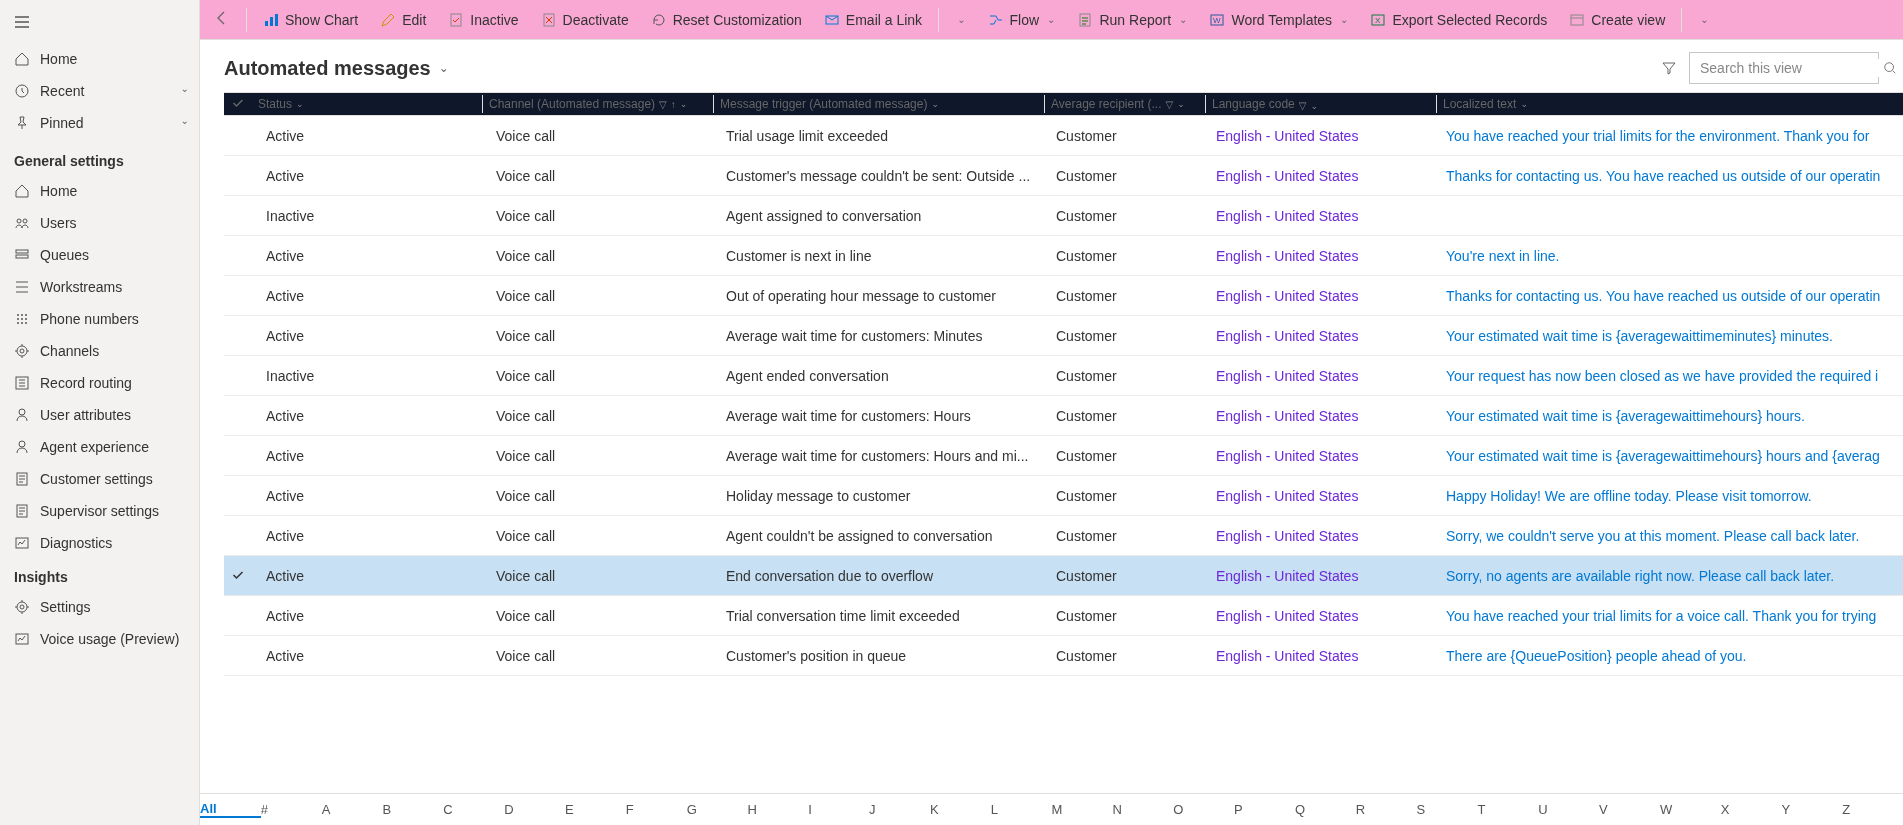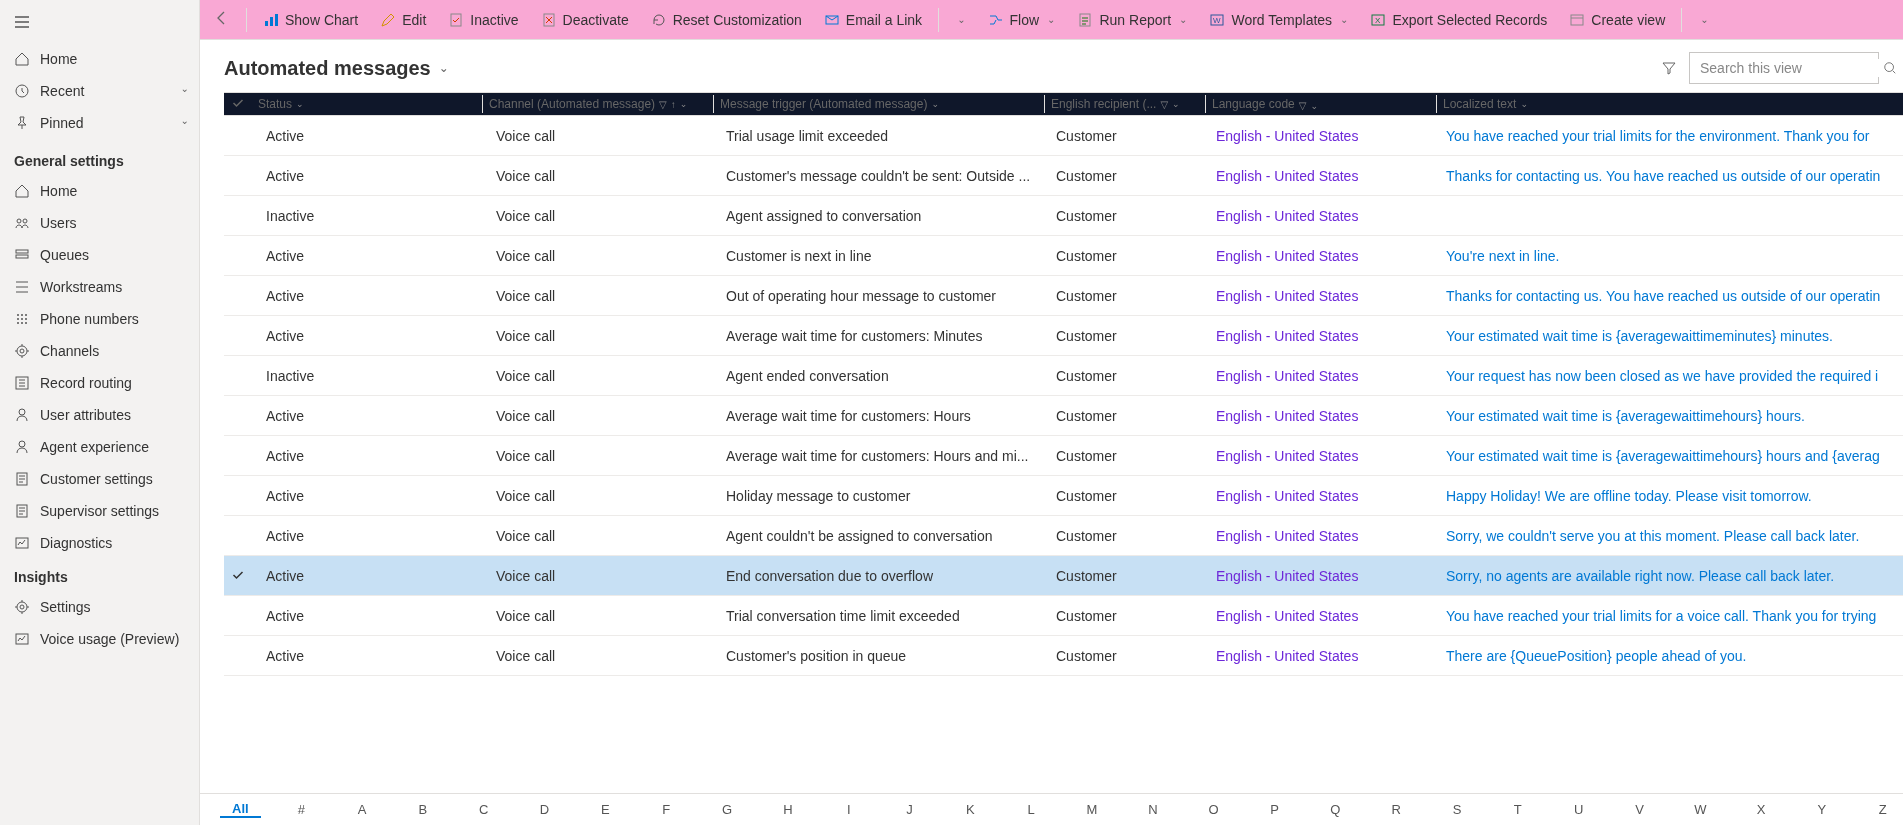--- a/index.html
+++ b/index.html
@@ -61,21 +61,21 @@
   .row .c-trigger { width: 330px; }
   .row .c-recip { width: 160px; }
   .row .c-lang { width: 230px; color: #6d28d9; }
   .row .c-text { flex: 1; color: #0078d4; min-width:0; }
   .row .col-check { display:flex; align-items:center; justify-content:center; }
   .row .chk { visibility: hidden; }
   .row.selected .chk { visibility: visible; }
 
   
   .alpha-bar { display: flex; align-items: center; height: 32px; border-top: 1px solid #e1dfdd; font-size: 13px; }
-  .alpha-bar .a { flex: 1; text-align: center; cursor: pointer; color: #555; margin-left: 20px; }
+  .alpha-bar .a { flex: 1; cursor: pointer; color: #555; }
   .alpha-bar .a.active { border-bottom: 2px solid #0078d4; color: #0078d4; font-weight: 600; }
 
   svg { flex-shrink: 0; }
 </style>
 </head>
 <body>
 
 <div class="sidebar">
   <div class="sidebar-top">
     <div class="hamburger">
@@ -387,21 +387,21 @@
         <span class="harrow">↑</span>
         <span class="hchev">⌄</span>
       </div>
       <div class="col-sep"></div>
       <div class="col-trigger">
         <span>Message trigger (Automated message)</span>
         <span class="hchev">⌄</span>
       </div>
       <div class="col-sep"></div>
       <div class="col-recip">
-        <span>English recipient (...</span>
+        <span>Average recipient (...</span>
         <span class="hfunnel">▽</span>
         <span class="hchev">⌄</span>
       </div>
       <div class="col-sep"></div>
       <div class="col-lang">
         <span>Language code</span>
         <span class="hfunnel">▽</span>
         <span class="hchev">⌄</span>
       </div>
       <div class="col-sep"></div>

